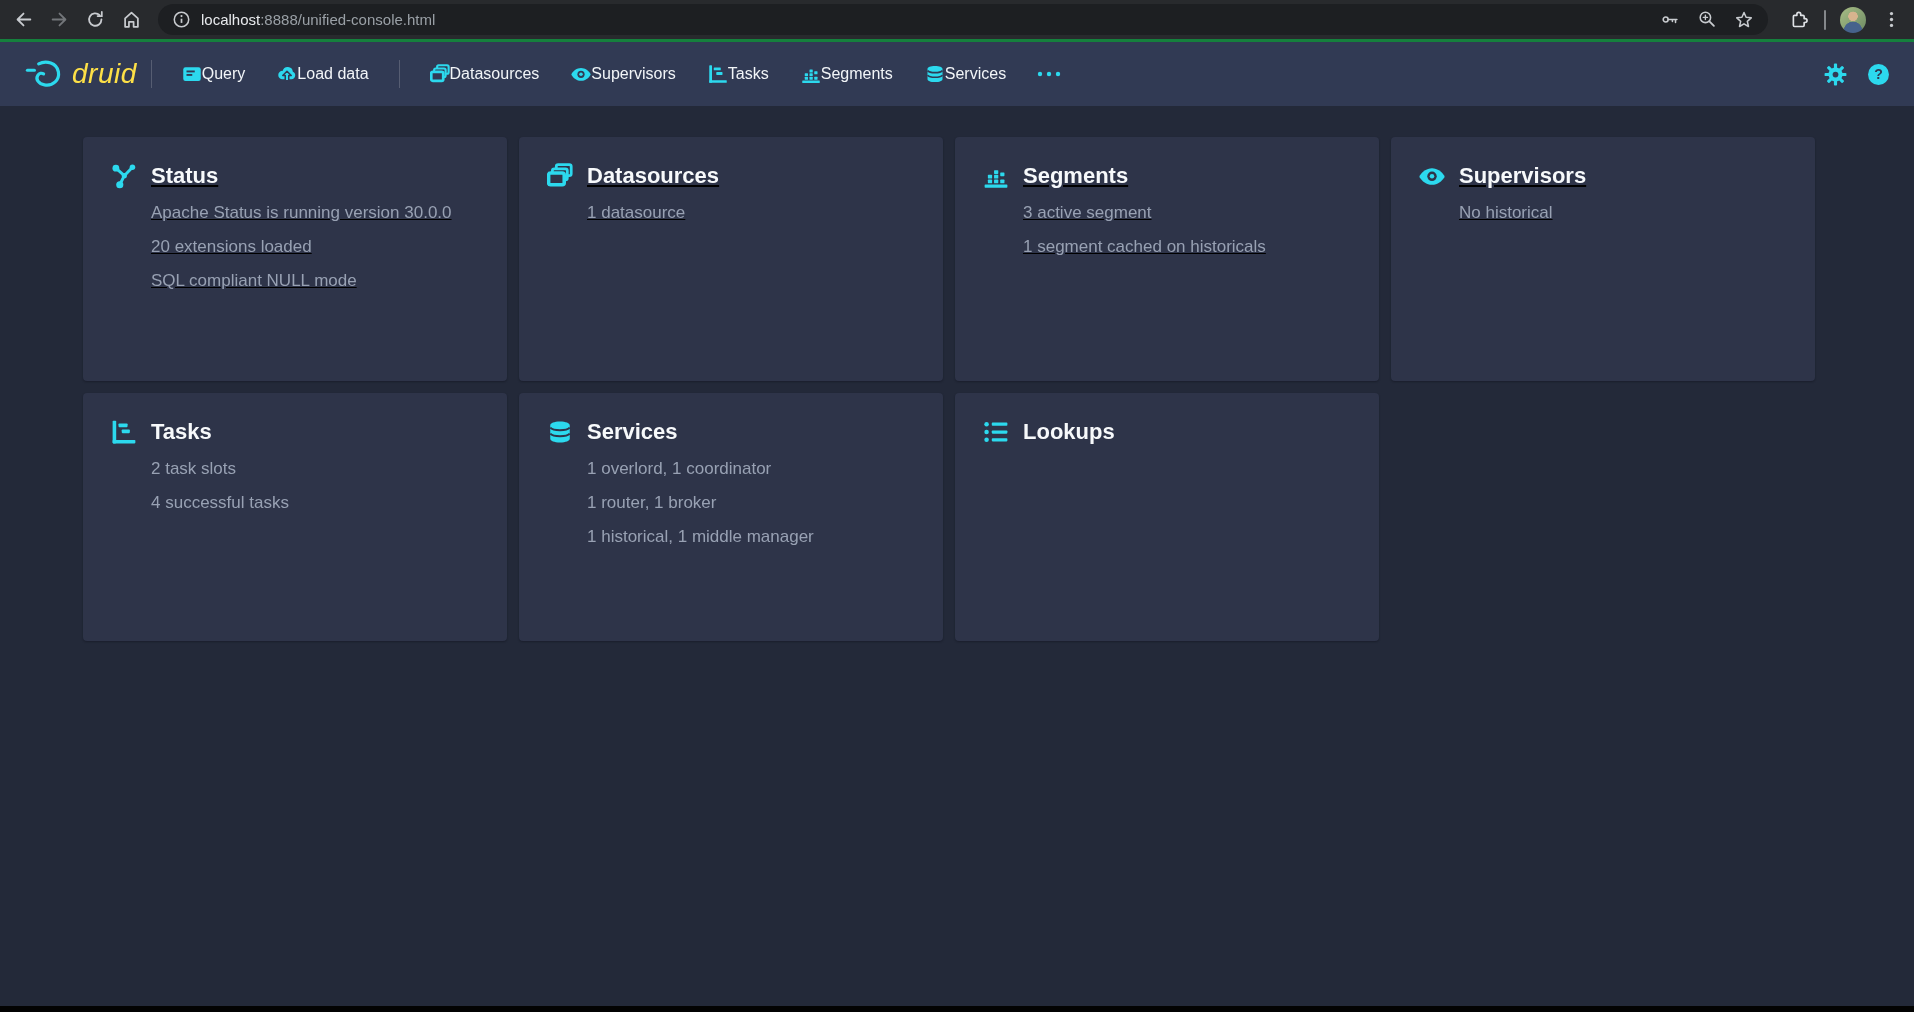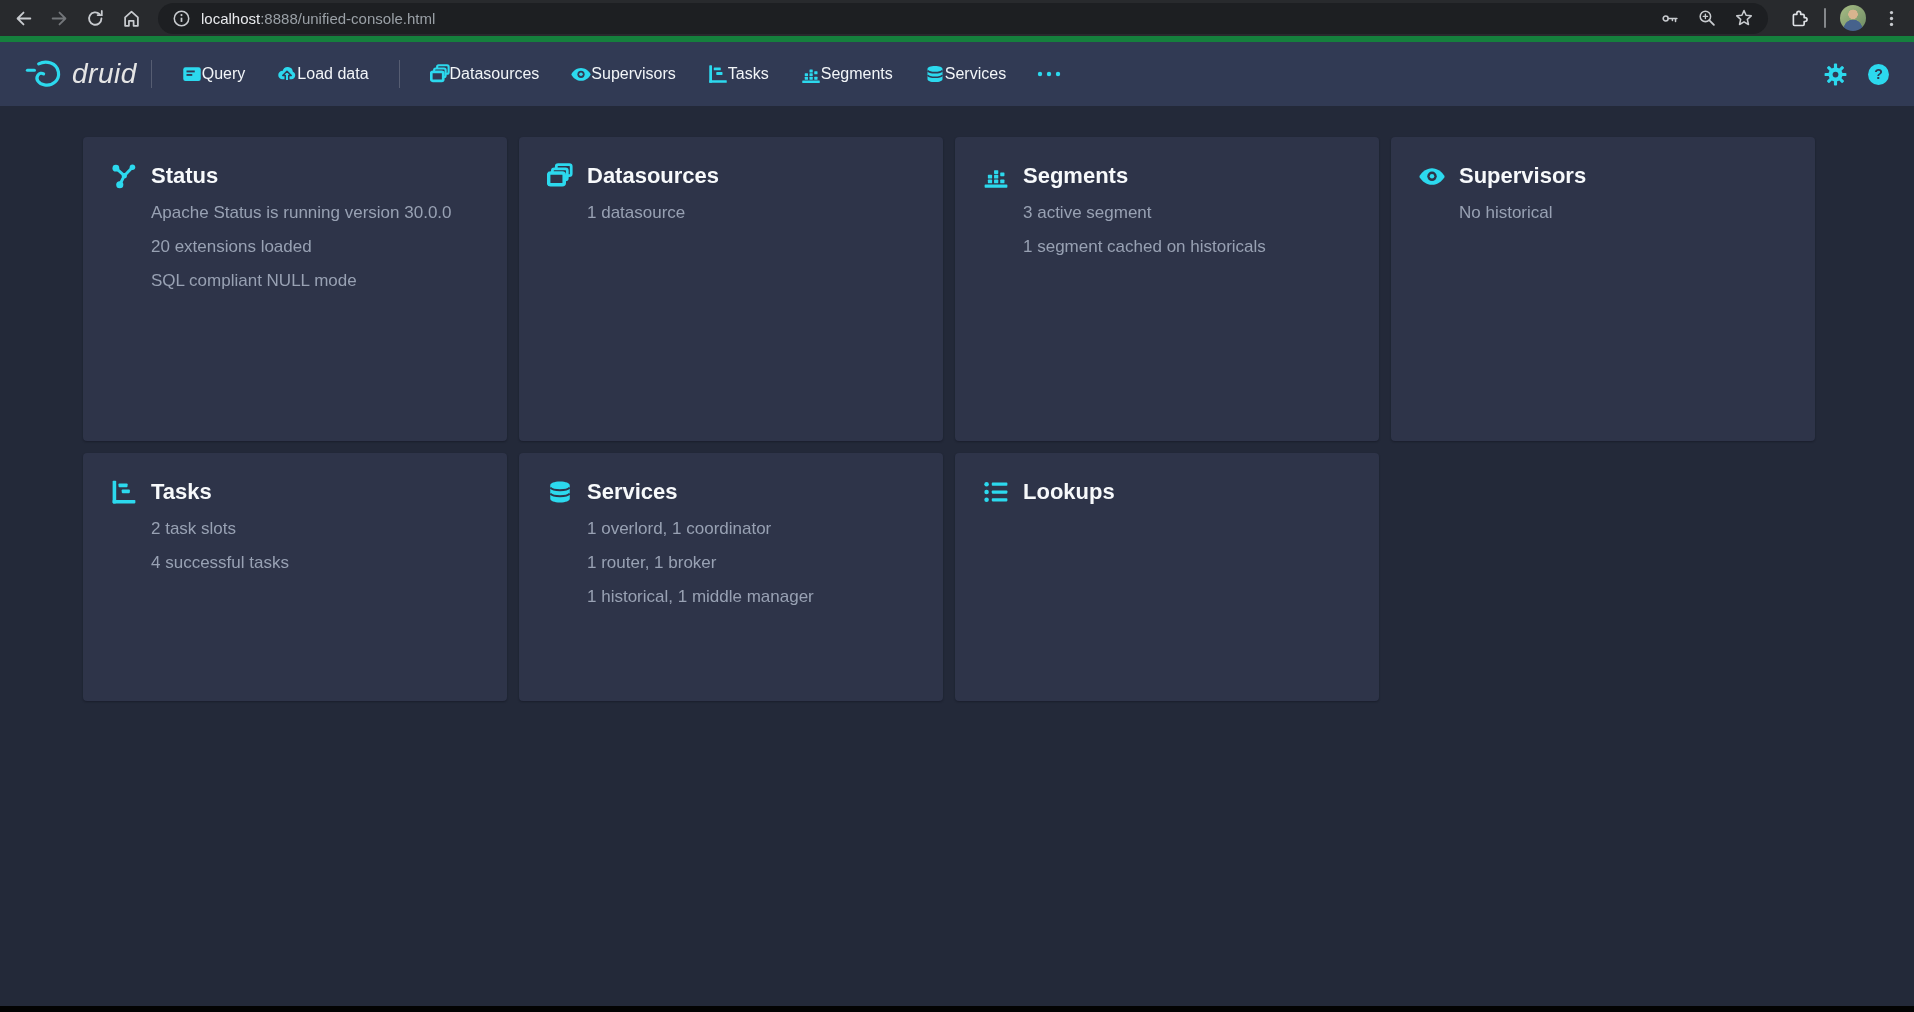--- a/index.html
+++ b/index.html
@@ -17,21 +17,21 @@
     --card-bg:#2e3449;
     --chrome-bg:#282a2d;
     --omnibox-bg:#1d1f22;
     --icon-dark:#313a54;
   }
 
   
   .chrome{
     height:42px; flex:0 0 42px;
     background:var(--chrome-bg);
-    border-bottom:6px solid #15803d;
+    border-bottom:3px solid #15803d;
     display:flex; align-items:center;
     padding:0 12px; gap:14px;
     color:#c8cbcf;
   }
   .chrome .nav-btn{ width:22px; height:22px; display:inline-flex; align-items:center; justify-content:center; flex:0 0 auto; cursor:pointer;}
   .chrome .nav-btn svg{ width:21px; height:21px; }
   .chrome .dim{ color:#73767a; }
   .omnibox{
     flex:1 1 auto; height:31px; margin:0 6px 0 2px;
     background:var(--omnibox-bg); border-radius:16px;
@@ -57,21 +57,21 @@
     background:var(--navbar-bg);
     --icon-dark:var(--navbar-bg);
     display:flex; align-items:center;
     padding:0 24px;
     color:#f2f5f8;
   }
   .brand{ display:flex; align-items:center; gap:8px; cursor:pointer; }
   .brand svg{ width:40px; height:32px; }
   .brand-text{
     font-size:28px; font-style:italic; font-weight:400;
-    color:#e5e5e5; letter-spacing:.5px;
+    color:#fde047; letter-spacing:.5px;
   }
   .nav-sep{ width:1px; height:28px; background:rgba(255,255,255,.18); margin:0 14px; flex:0 0 auto;}
   .nav-item{
     display:flex; align-items:center; 
     padding:0 16px; height:40px; border-radius:3px;
     font-size:16px; cursor:pointer; white-space:nowrap;
   }
   .nav-item svg{ width:20px; height:20px; color:var(--accent); }
   .more-btn{ padding:0 14px; cursor:pointer; display:flex; align-items:center;}
   .more-btn svg{ width:26px; height:10px; color:var(--accent);}
@@ -88,21 +88,21 @@
   }
   .card{
     width:424px; margin:6px;
     background:var(--card-bg);
     --icon-dark:var(--card-bg);
     border-radius:4px;
     box-shadow:0 1px 2px rgba(10,12,20,.35);
     padding:26px 28px;
     cursor:pointer;
   }
-  .card.r1{ height:304px; }
+  .card.r1{ height:244px;text-decoration:underline; }
   .card.r2{ height:248px; }
   .card-head{ display:flex; align-items:center; gap:14px; margin-bottom:12px; }
   .card-head svg{ width:26px; height:26px; color:var(--accent); flex:0 0 auto;}
   .card-title{ font-size:22px; font-weight:700; color:#f7f9fb; }
   .card-lines{ padding-left:40px; }
   .card-line{ font-size:17px; line-height:24px; color:#98a1b3; margin-bottom:10px; }
 
   .bottom-strip{ position:absolute; left:0; bottom:0; width:100%; height:6px; background:#030303; }
 
   svg .dk{ fill:var(--icon-dark); }

